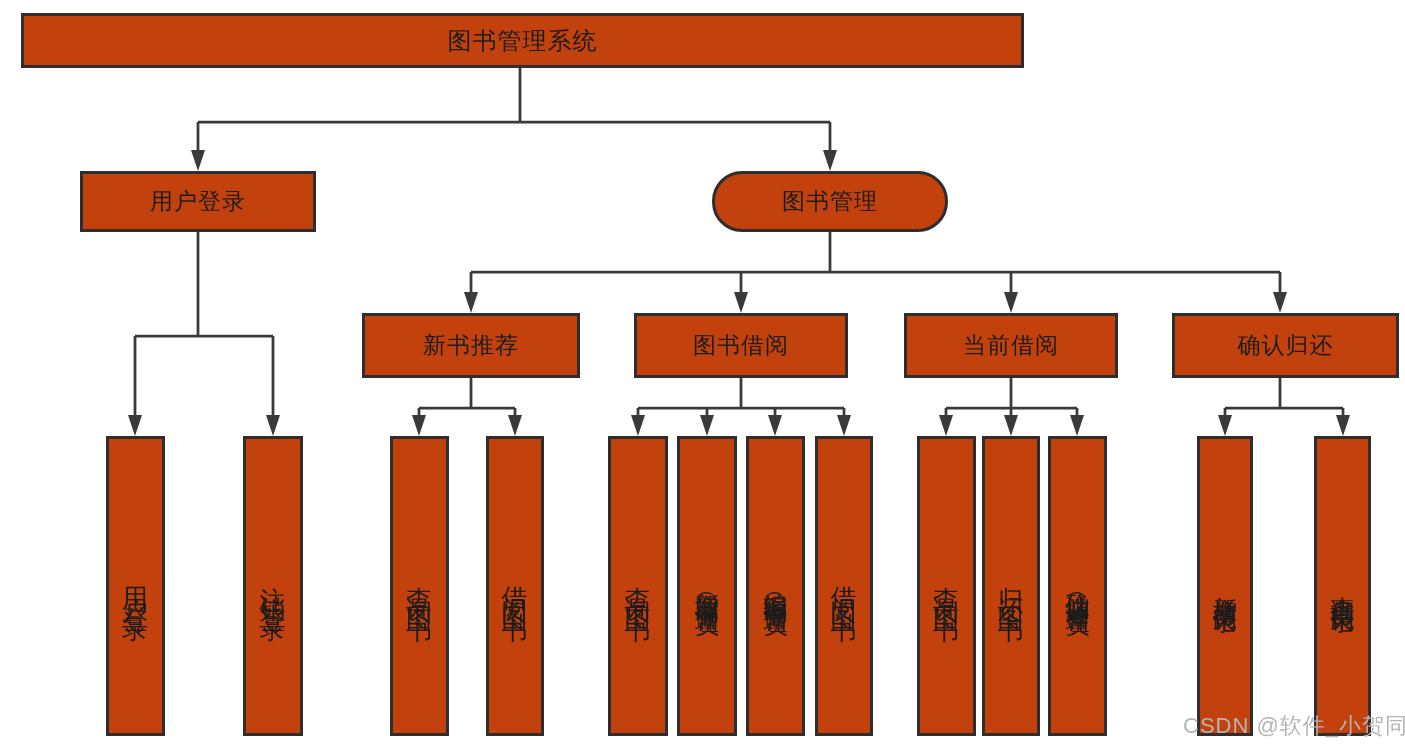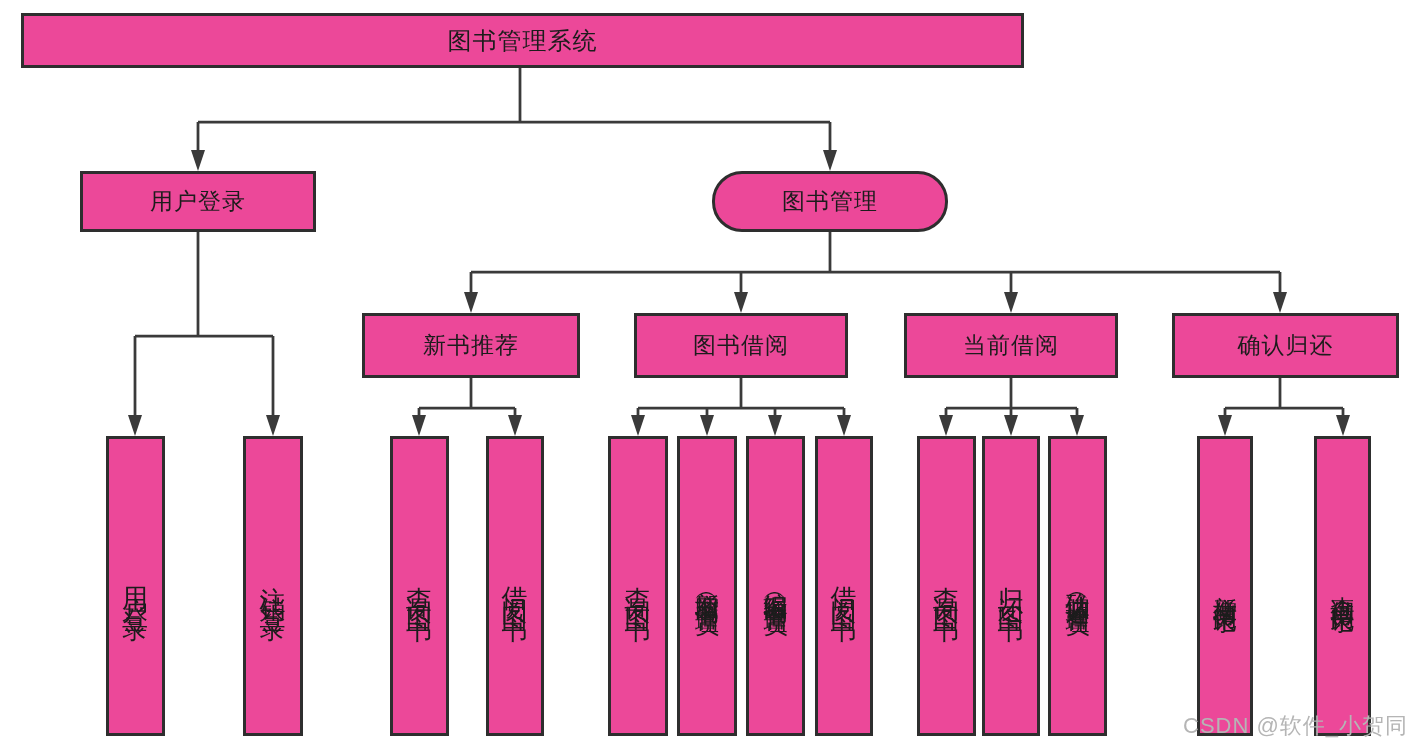--- a/index.html
+++ b/index.html
@@ -2,21 +2,21 @@
 <html><head>
 <meta charset="utf-8">
 <style>
   html,body { margin:0; padding:0; background:#ffffff; }
   .stage {
     position:relative; width:1405px; height:747px; background:#ffffff;
     font-family:"Liberation Sans", sans-serif; overflow:hidden;
   }
   .wires { position:absolute; left:0; top:0; z-index:1; }
   .box {
-    position:absolute; box-sizing:border-box; background:#ec4899;
+    position:absolute; box-sizing:border-box; background:#c2410c;
     border:3px solid #2e2e2e; display:flex; align-items:center; justify-content:center;
     color:#1c1c1c; z-index:2;
   }
   .h  { font-size:23px; letter-spacing:1px; }
   .root { font-size:24px; }
   .v span {
     writing-mode:vertical-rl; text-orientation:mixed;
     font-size:26px; line-height:1; letter-spacing:10px; white-space:nowrap;
   }
   .v.long span { font-size:24px; letter-spacing:3px; }

